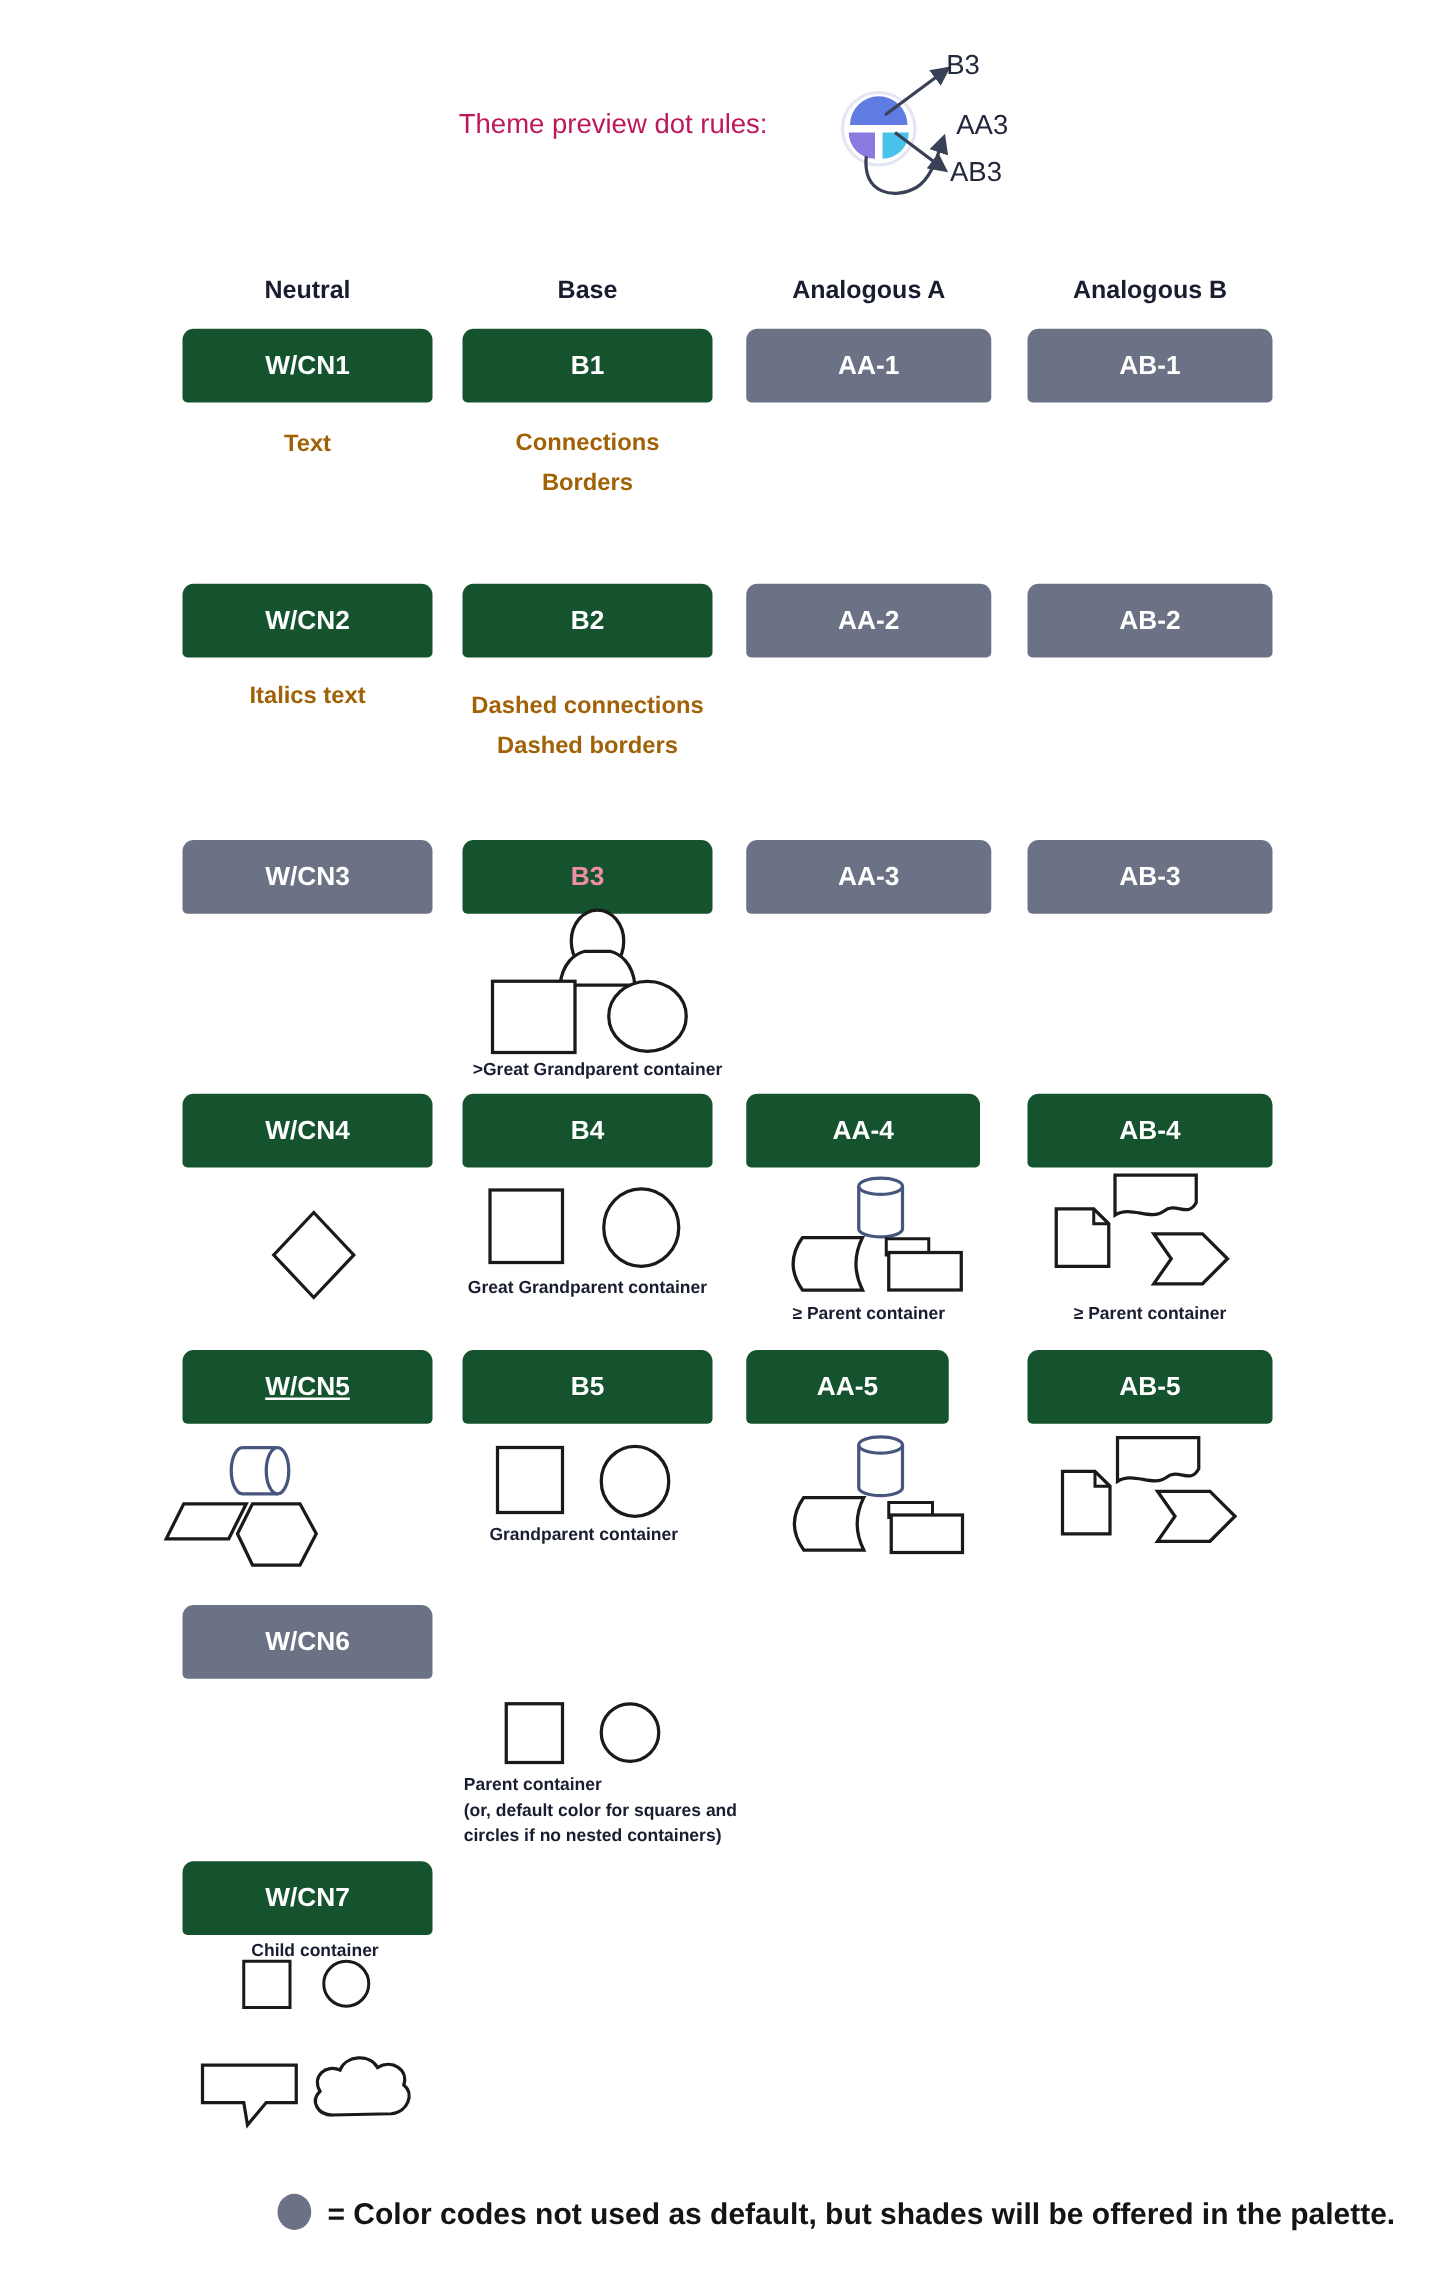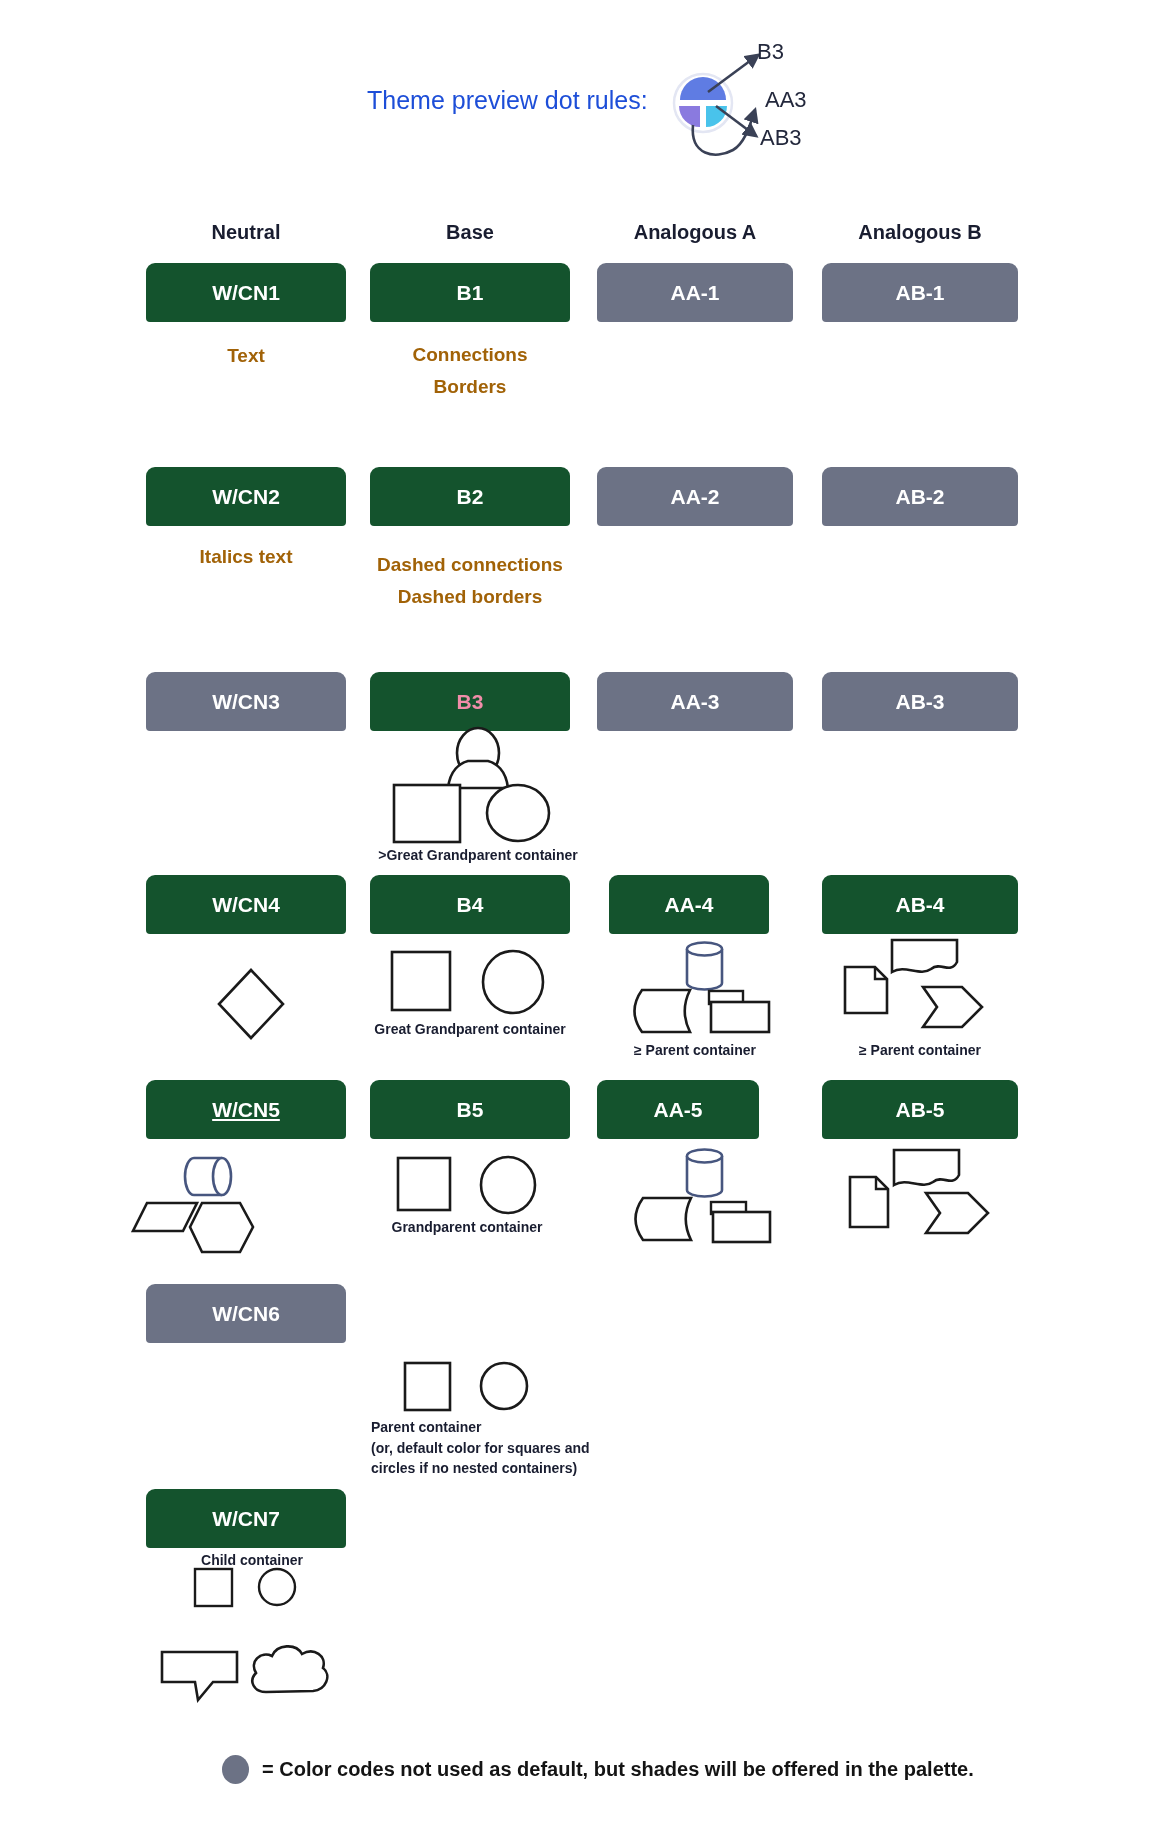--- a/index.html
+++ b/index.html
@@ -1,30 +1,30 @@
 <!DOCTYPE html>
 <html><head>
 <meta charset="utf-8">
 <style>
   html,body{margin:0;padding:0;background:#ffffff;}
   .canvas{position:relative;width:1164px;height:1822px;background:#fff;overflow:hidden;
           font-family:"Liberation Sans",sans-serif;color:#1d2030;}
   .abs{position:absolute;}
-  .title{font-size:25px;color:#1d4ed8;}
+  .title{font-size:22px;color:#be185d;}
   .dot-label{font-size:22px;color:#23283c;}
   .hdr{font-size:20px;font-weight:bold;text-align:center;color:#191d30;}
   .sw{position:absolute;height:59px;border-radius:9px 9px 4px 4px;color:#fff;
       font-size:21px;font-weight:bold;text-align:center;line-height:59px;background:#14532d;}
   .sw.gray{background:#6c7285;}
   .sw.pink{color:#f18da9;}
   .cap{font-size:19px;font-weight:bold;text-align:center;color:#a16207;}
   .cap-sm{font-size:14px;font-weight:bold;text-align:center;color:#191d30;}
   .cap-sm.left{text-align:left;}
   .footer-dot{position:absolute;width:27px;height:29px;border-radius:50%;background:#6c7285;}
-  .footer-text{font-size:20px;font-weight:bold;color:#141414;}
+  .footer-text{font-size:24px;font-weight:bold;color:#141414;}
   svg{position:absolute;overflow:visible;}
 </style>
 </head>
 <body>
 
 <div class="canvas">
 
   <div class="abs title" style="left:367px;top:86px;">Theme preview dot rules:</div>
 
   <svg class="abs" style="left:640px;top:30px;" width="180" height="140" viewBox="0 0 180 140">
@@ -74,21 +74,21 @@
   <svg class="abs" style="left:380px;top:722px;" width="200" height="130" viewBox="0 0 200 130">
     <ellipse cx="98" cy="31" rx="21" ry="25" fill="#fff" stroke="#1a1a1a" stroke-width="2.6"></ellipse>
     <path d="M68,66 C70,48 80,41 88,39 L108,39 C116,41 126,48 128,66 Z" fill="#fff" stroke="#1a1a1a" stroke-width="2.6"></path>
     <rect x="14" y="63" width="66" height="57" fill="#fff" stroke="#1a1a1a" stroke-width="2.6"></rect>
     <ellipse cx="138" cy="91" rx="31" ry="28" fill="#fff" stroke="#1a1a1a" stroke-width="2.6"></ellipse>
   </svg>
   <div class="abs cap-sm" style="left:328px;top:847px;width:300px;">&gt;Great Grandparent container</div>
 
   <div class="sw" style="left:146px;top:875px;width:200px;">W/CN4</div>
   <div class="sw" style="left:370px;top:875px;width:200px;">B4</div>
-  <div class="sw" style="left:597px;top:875px;width:160px;margin-left:12px;">AA-4</div>
+  <div class="sw" style="left:597px;top:875px;width:187px;">AA-4</div>
   <div class="sw" style="left:822px;top:875px;width:196px;">AB-4</div>
 
   <svg class="abs" style="left:215px;top:968px;" width="72" height="72" viewBox="0 0 72 72">
     <polygon points="36,2 68,36 36,70 4,36" fill="#fff" stroke="#1a1a1a" stroke-width="2.6"></polygon>
   </svg>
 
   <svg class="abs" style="left:385px;top:945px;" width="165" height="75" viewBox="0 0 165 75">
     <rect x="7" y="7" width="58" height="58" fill="#fff" stroke="#1a1a1a" stroke-width="2.6"></rect>
     <ellipse cx="128" cy="37" rx="30" ry="31" fill="#fff" stroke="#1a1a1a" stroke-width="2.6"></ellipse>
   </svg>

